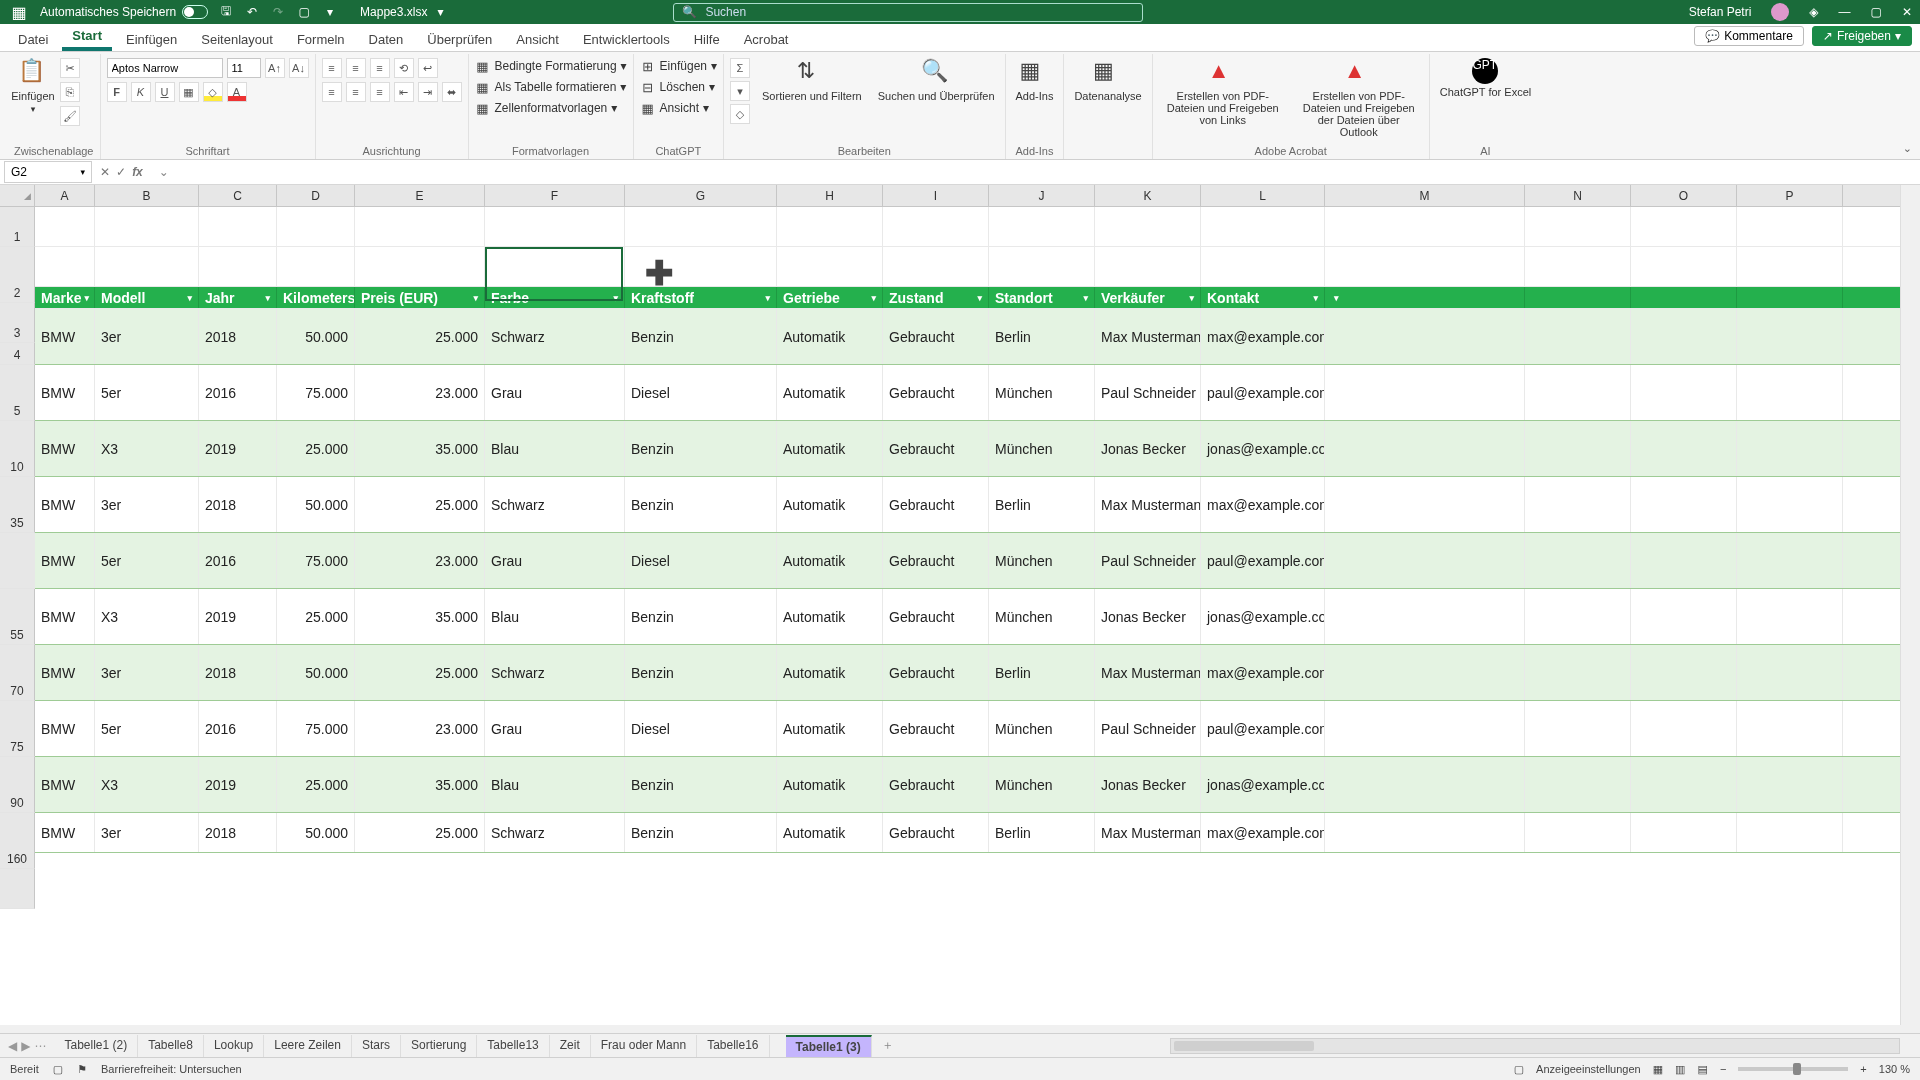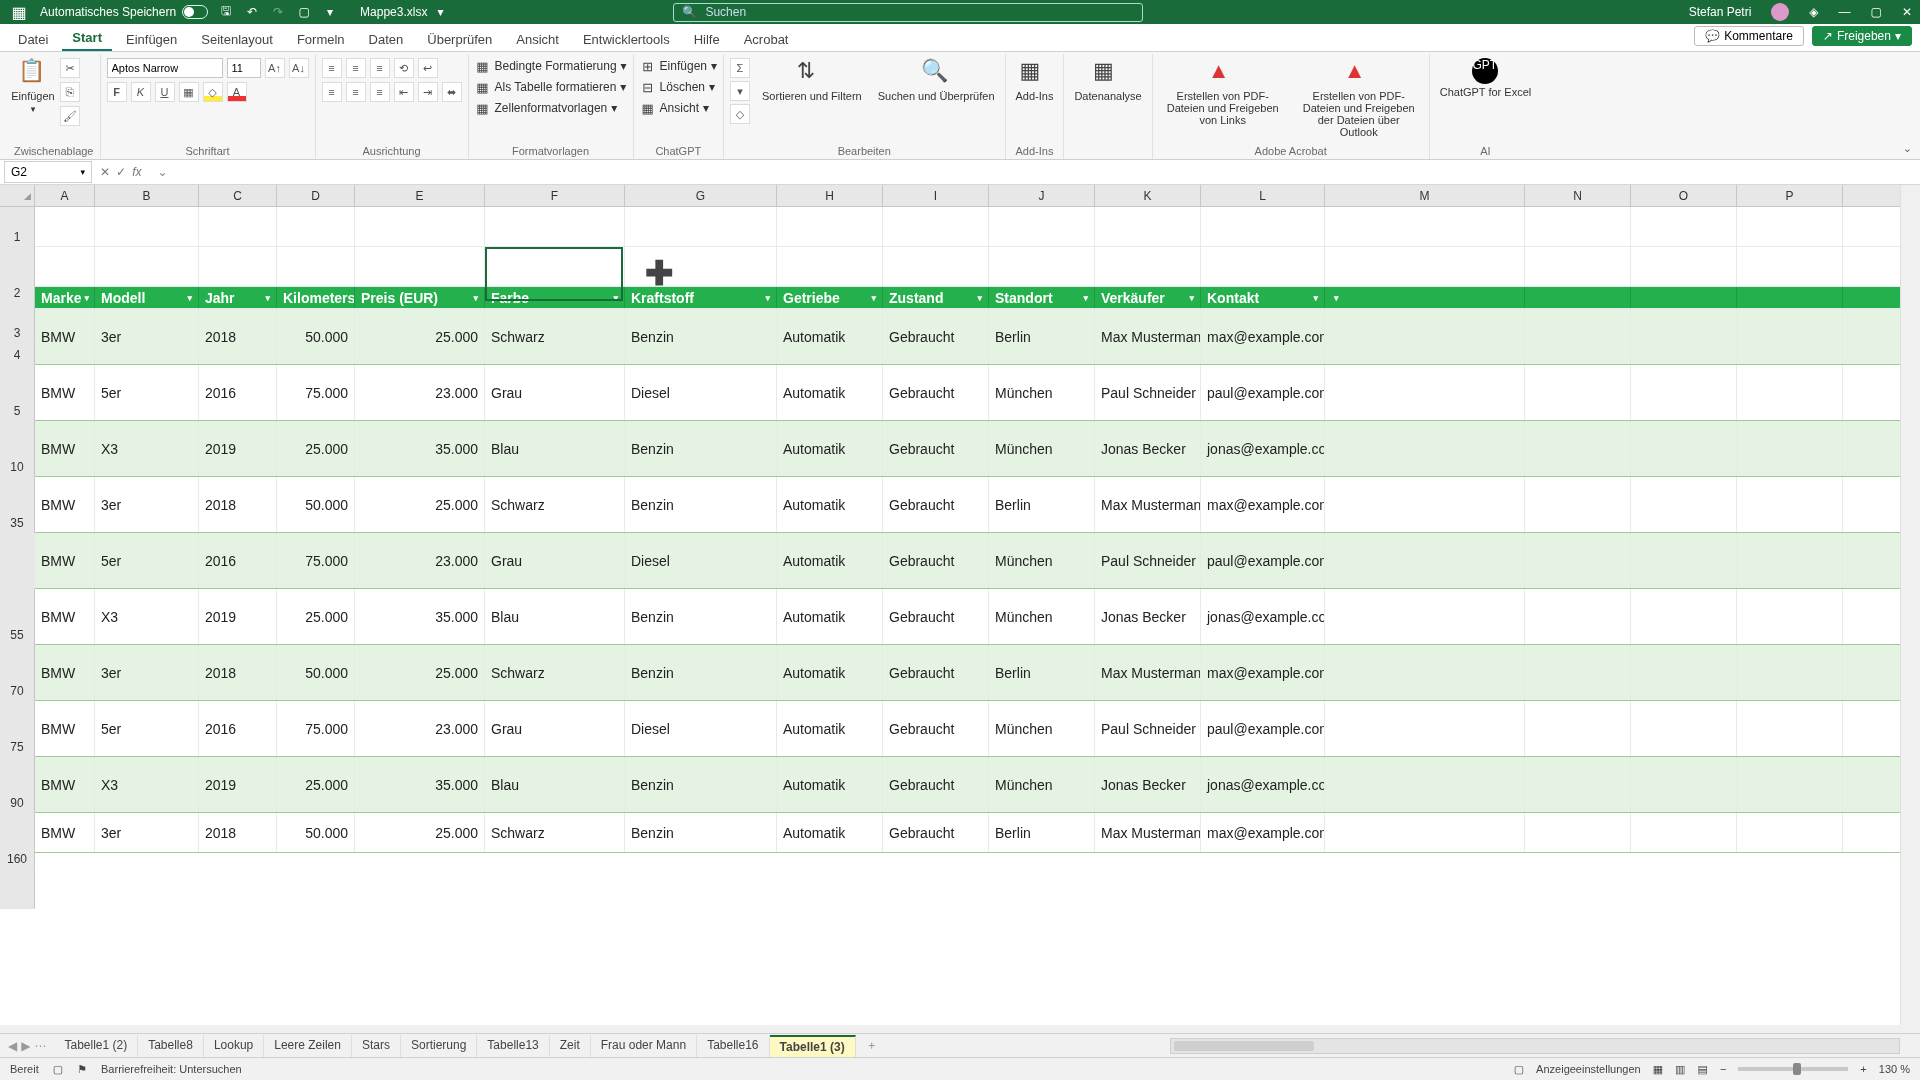--- a/index.html
+++ b/index.html
@@ -11,21 +11,21 @@
 .titlebar .toggle { width: 26px; height: 14px; border: 1px solid #cfe; border-radius: 8px; position: relative; }
 .titlebar .toggle::after { content: ""; position: absolute; left: 1px; top: 1px; width: 10px; height: 10px; background: #fff; border-radius: 50%; }
 .titlebar .qat-icon { width: 16px; height: 16px; display: inline-flex; align-items: center; justify-content: center; color: #fff; font-size: 12px; }
 .titlebar .searchbox { margin-left: 220px; width: 470px; height: 19px; background: #1a6b3a; border: 1px solid #adc; border-radius: 3px; display: flex; align-items: center; padding: 0 8px; gap: 8px; color: #cde; font-size: 12px; }
 .win-controls { margin-left: auto; display: flex; align-items: center; gap: 20px; }
 .avatar { width: 18px; height: 18px; border-radius: 50%; background: #d9c; display: inline-block; }
 
 
 .menubar { height: 28px; background: #fff; display: flex; align-items: flex-end; padding-left: 8px; gap: 4px; border-bottom: 1px solid #d0d0d0; position: relative; }
 .menubar .tab { padding: 4px 10px; font-size: 13px; color: #444; cursor: default; }
-.menubar .tab.active { border-bottom: 2px solid #0f766e; color: #1a6b3a; font-weight: 600; }
+.menubar .tab.active { border-bottom: 4px solid #0f766e; color: #1a6b3a; font-weight: 600; }
 .menubar .right-btns { position: absolute; right: 8px; top: 2px; display: flex; gap: 8px; }
 .pill { padding: 2px 10px; font-size: 12px; border: 1px solid #bbb; border-radius: 3px; background: #fff; display: flex; align-items: center; gap: 4px; }
 .pill.green { background: #1a8a47; color: #fff; border-color: #1a8a47; }
 
 
 .ribbon { height: 108px; background: #f6f6f6; border-bottom: 1px solid #cfcfcf; display: flex; padding: 2px 8px 0 8px; position: relative; }
 .ribbon .group { display: flex; flex-direction: column; justify-content: space-between; border-right: 1px solid #e1e1e1; padding: 4px 6px 0 6px; }
 .ribbon .group-label { text-align: center; font-size: 11px; color: #6a6a6a; padding-bottom: 2px; }
 .ribbon .group-body { display: flex; gap: 8px; align-items: flex-start; }
 .rbtn-lg { width: 38px; display: flex; flex-direction: column; align-items: center; font-size: 11px; color: #333; gap: 2px; }
@@ -38,21 +38,21 @@
 .size-select { width: 34px; height: 20px; border: 1px solid #c6c6c6; font-size: 11px; padding: 0 4px; background: #fff; }
 .numfmt { width: 136px; height: 20px; border: 1px solid #c6c6c6; font-size: 11px; padding: 0 4px; background: #fff; }
 .menuitem { font-size: 12px; color: #333; display: flex; align-items: center; gap: 4px; margin-bottom: 3px; white-space: nowrap; }
 .menuitem .ico { width: 16px; height: 16px; font-size: 13px; }
 .twoline { text-align: center; line-height: 1.1; max-width: 120px; }
 
 
 .formulabar { height: 25px; background: #fff; display: flex; align-items: center; border-bottom: 1px solid #d7d7d7; font-size: 12px; }
 .namebox { width: 88px; height: 22px; border: 1px solid #cfcfcf; margin-left: 4px; padding: 0 6px; display: flex; align-items: center; justify-content: space-between; }
 .fbtns { display: flex; gap: 6px; padding: 0 8px; color: #777; }
-.fx { font-style: italic; font-weight: normal; }
+.fx { font-style: italic; font-weight: bold; }
 .formula-input { flex: 1; padding: 0 6px; color: #333; }
 
 
 .grid-area { position: absolute; top: 185px; left: 0; right: 0; bottom: 55px; background: #fff; }
 .corner { position: absolute; left: 0; top: 0; width: 35px; height: 22px; background: #e7e7e7; border-right: 1px solid #c6c6c6; border-bottom: 1px solid #c6c6c6; display: flex; align-items: center; justify-content: flex-end; padding-right: 3px; }
 .colheaders { position: absolute; left: 35px; top: 0; right: 20px; height: 22px; display: flex; background: #e7e7e7; border-bottom: 1px solid #c6c6c6; }
 .colh { border-right: 1px solid #c6c6c6; text-align: center; font-size: 12px; color: #333; line-height: 22px; }
 .rowheaders { position: absolute; left: 0; top: 22px; width: 35px; bottom: 0; }
 .rowh { border-right: 1px solid #c6c6c6; border-bottom: 1px solid #e4e4e4; text-align: center; font-size: 12px; color: #333; background: #e7e7e7; display: flex; align-items: flex-end; justify-content: center; padding-bottom: 2px; }
 .cells { position: absolute; left: 35px; top: 22px; right: 20px; bottom: 0; }
@@ -68,21 +68,21 @@
 .filtarr { font-size: 9px; margin-left: 3px; color: #fff; }
 .tblrow { height: 56px; font-size: 15px; color: #222; }
 .even { background: #e4f3e2; }
 .odd { background: #fff; }
 .bline { border-bottom: 1px solid #9ecb95 !important; }
 
 
 .sheettabs { position: absolute; bottom: 23px; left: 0; right: 0; height: 24px; background: #f1f1f1; border-top: 1px solid #d0d0d0; display: flex; align-items: center; font-size: 12px; }
 .nav-arrows { display: flex; gap: 4px; padding: 0 8px; color: #999; }
 .stab { padding: 3px 10px; border-right: 1px solid #ddd; color: #444; background: #f1f1f1; }
-.stab.active { background: #fef9c3; border-top: 2px solid #1a6b3a; font-weight: 600; }
+.stab.active { background: #c4b5fd; border-top: 2px solid #1a6b3a; font-weight: 600; margin-left: 16px; }
 .hscroll { margin-left: auto; width: 730px; height: 16px; background: #e4e4e4; border: 1px solid #cfcfcf; position: relative; margin-right: 20px; }
 .hscroll::after { content: ""; position: absolute; left: 3px; top: 2px; width: 140px; height: 10px; background: #cfcfcf; border-radius: 2px; }
 
 
 .statusbar { position: absolute; bottom: 0; left: 0; right: 0; height: 23px; background: #f1f1f1; border-top: 1px solid #d0d0d0; display: flex; align-items: center; font-size: 11px; color: #444; padding: 0 10px; gap: 14px; }
 .statusbar .right { margin-left: auto; display: flex; align-items: center; gap: 12px; }
 .zoomslider { width: 110px; height: 4px; background: #c9c9c9; position: relative; }
 .zoomslider::after { content: ""; position: absolute; left: 55px; top: -4px; width: 8px; height: 12px; background: #888; border-radius: 2px; }
 
 .vscroll { position: absolute; right: 0; top: 0; width: 20px; bottom: 0; background: #f0f0f0; border-left: 1px solid #dedede; }

